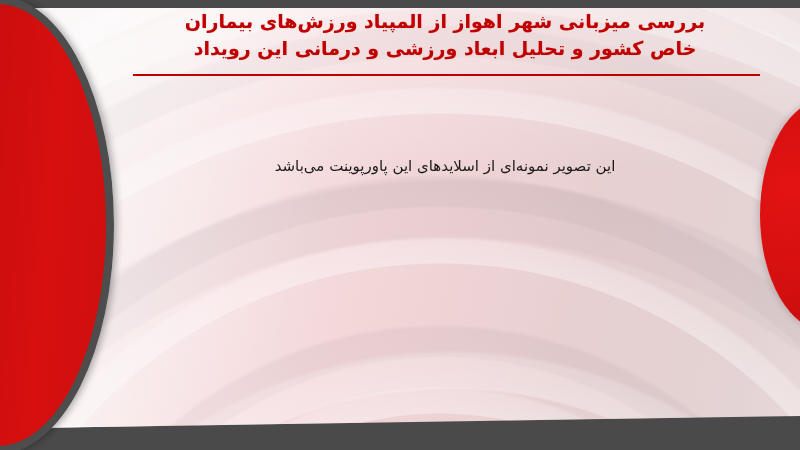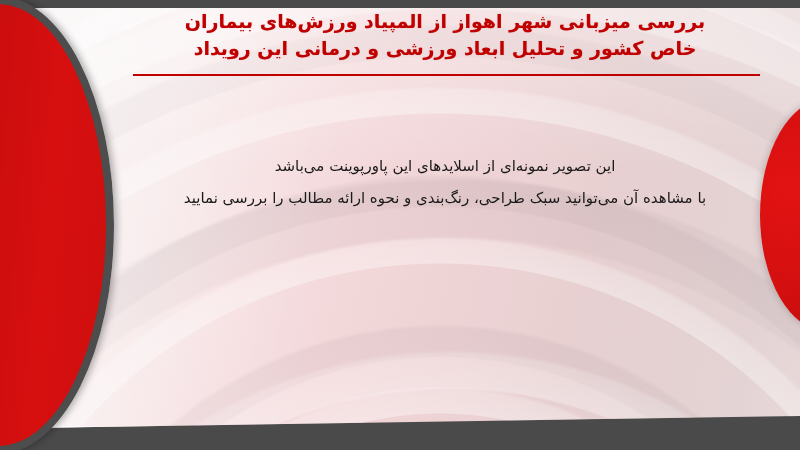--- a/index.html
+++ b/index.html
@@ -210,16 +210,15 @@
   <div class="left-lens"></div>
 
   <div class="title-block">
     <div class="title-line">بررسی میزبانی شهر اهواز از المپیاد ورزش‌های بیماران</div>
     <div class="title-line">خاص کشور و تحلیل ابعاد ورزشی و درمانی این رویداد</div>
   </div>
   <div class="title-rule"></div>
 
   <div class="body-block">
     <div class="body-line">این تصویر نمونه‌ای از اسلایدهای این پاورپوینت می‌باشد</div>
-    <div class="body-line">با مشاهده آن می‌توانید سبک طراحی، رنگ‌بندی و نحوه ارائه مطالب را بررسی نمایید</div>
   </div>
 
 </div>
 
 </body></html>

